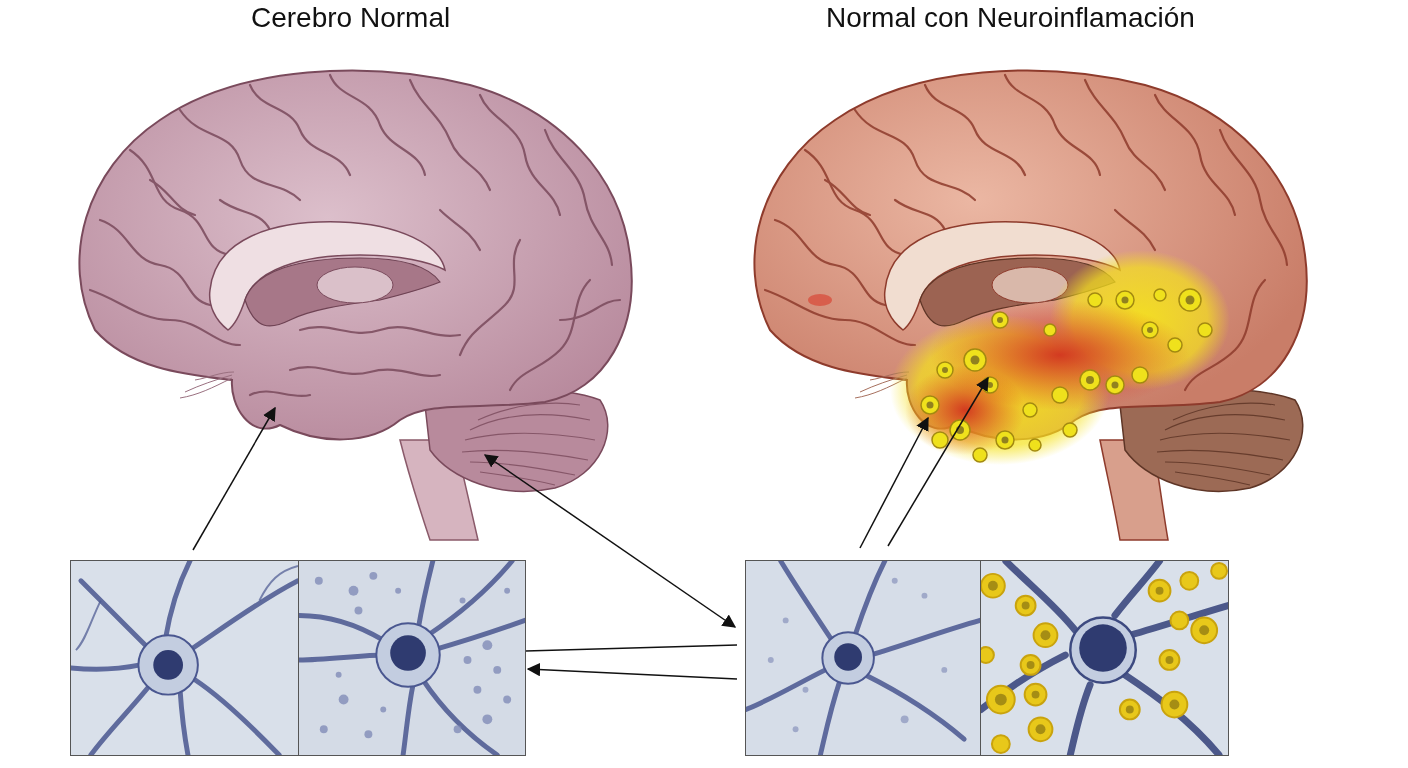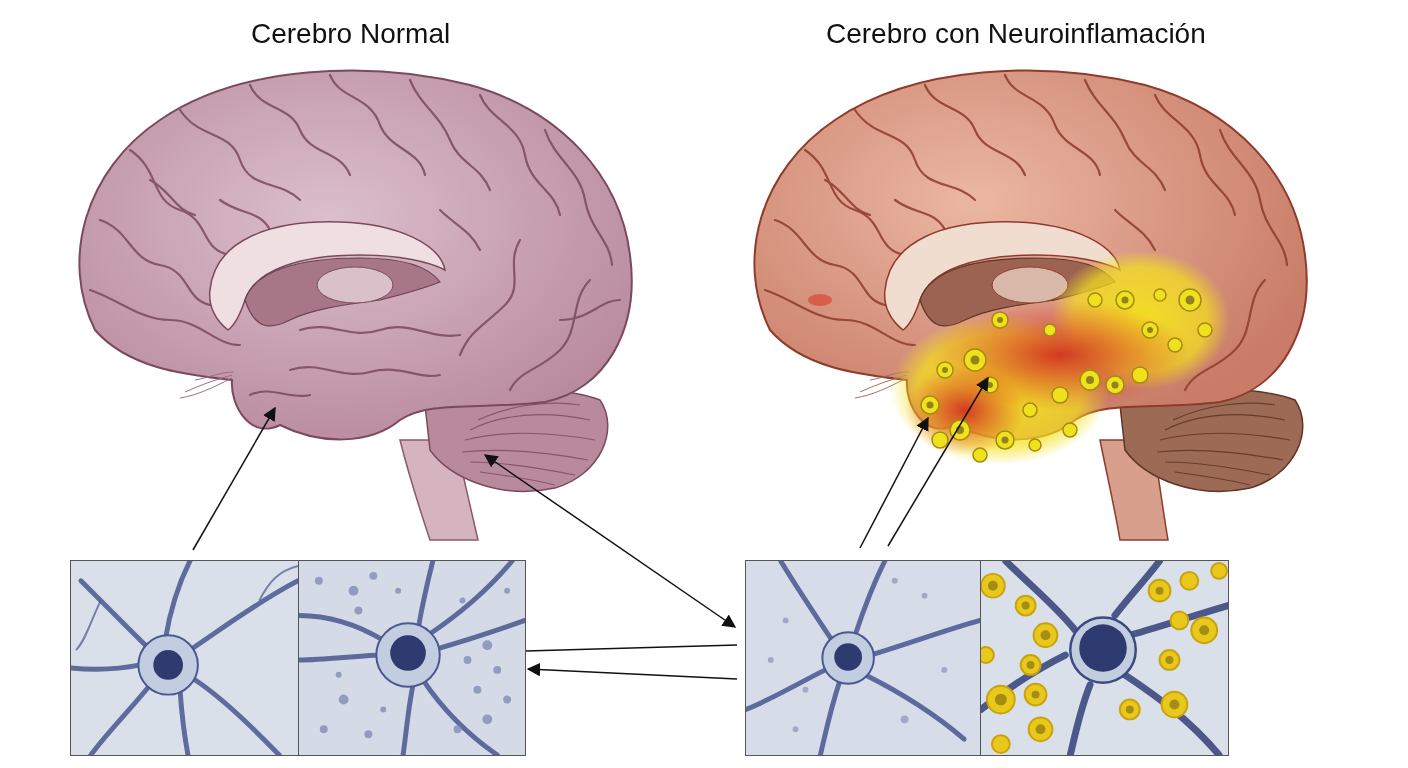--- a/index.html
+++ b/index.html
@@ -1,28 +1,28 @@
 <!DOCTYPE html>
 <html><head>
 <meta charset="utf-8">
 <style>
   html, body { margin: 0; padding: 0; background: #ffffff; }
   body { width: 1408px; height: 768px; position: relative; overflow: hidden; font-family: "Liberation Sans", "DejaVu Sans", sans-serif; }
-  .title { position: absolute; top: 18px; font-size: 28px; color: #111; font-weight: 400; white-space: nowrap; }
+  .title { position: absolute; top: 2px; font-size: 28px; color: #111; font-weight: 400; white-space: nowrap; }
   #title-left { left: 251px; }
   #title-right { left: 826px; }
   svg.canvas { position: absolute; left: 0; top: 0; }
   .panel { position: absolute; top: 560px; height: 196px; border: 1.5px solid #555; overflow: hidden; background: #d9e0ea; box-sizing: border-box; }
   .panel svg { width: 100%; height: 100%; display: block; }
 </style>
 </head>
 <body>
 
 <div class="title" id="title-left">Cerebro Normal</div>
-<div class="title" id="title-right">Cerebro con Neuroinflamación</div>
+<div class="title" id="title-right">Normal con Neuroinflamación</div>
 
 <svg class="canvas" width="1408" height="768" viewBox="0 0 1408 768">
   <defs>
     <marker id="ah" viewBox="0 0 10 10" refX="9" refY="5" markerWidth="9" markerHeight="9" orient="auto-start-reverse">
       <path d="M0,0 L10,5 L0,10 z" fill="#111"></path>
     </marker>
     <radialGradient id="gNormal" cx="45%" cy="40%" r="65%">
       <stop offset="0%" stop-color="#dcbfcb"></stop>
       <stop offset="100%" stop-color="#b88a9d"></stop>
     </radialGradient>

